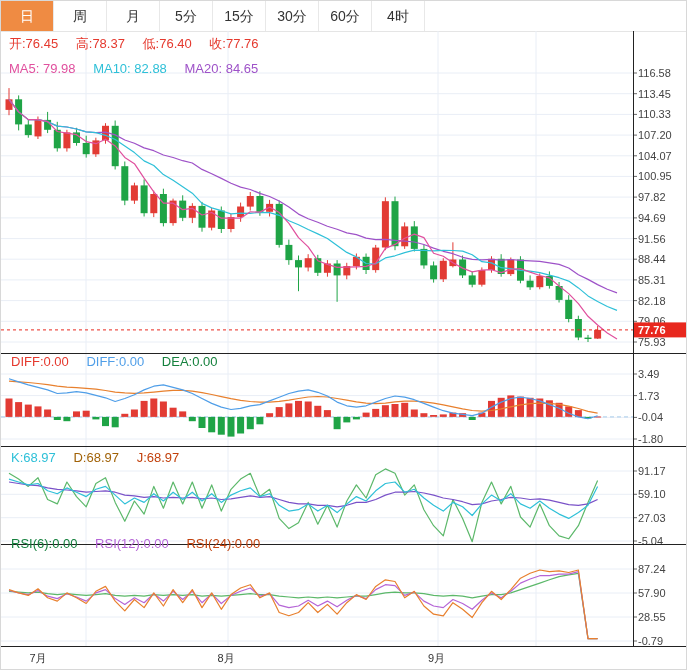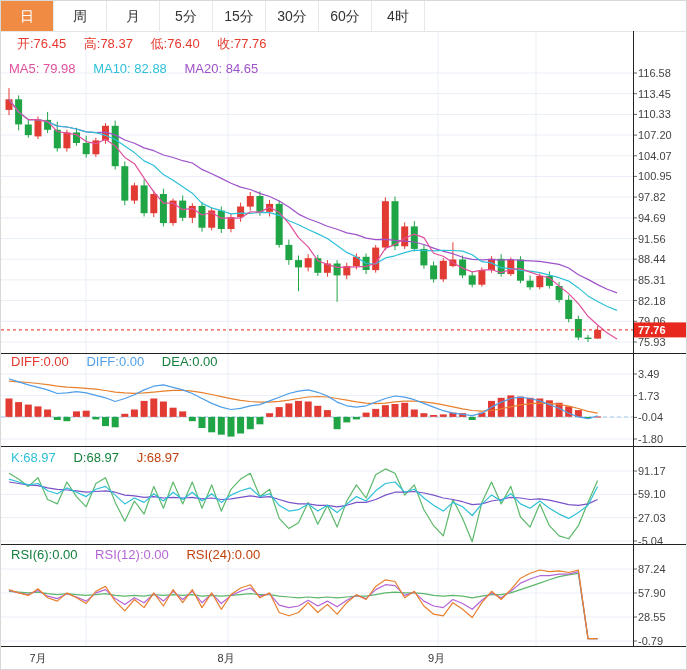--- a/index.html
+++ b/index.html
@@ -6,26 +6,26 @@
   .container{position:relative;width:687px;height:670px;background:#fff;border:1px solid #d8d8d8;
     box-sizing:border-box;font-family:"Liberation Sans",sans-serif;overflow:hidden;}
   .toolbar{display:flex;height:30px;background:#fff;border-bottom:1px solid #e5e5e5;}
   .tab{width:53px;height:30px;line-height:30px;text-align:center;font-size:14px;color:#333;
     border-right:1px solid #e8e8e8;box-sizing:border-box;cursor:pointer;user-select:none;}
   .tab.active{background:#ef8b43;color:#fff;}
   .hdr{position:absolute;font-size:13px;white-space:nowrap;z-index:3;pointer-events:none;}
   .hdr span{margin-right:14px;}
   .c-red{color:#e5392e}.c-pink{color:#e0509e}.c-cyan{color:#2fc0d8}.c-purple{color:#9e52c8}
   .c-blue{color:#4f9ee8}.c-orange{color:#15803d}.c-violet{color:#b565d6}.c-green{color:#c2410c}
-  .c-dpurple{color:#15803d}
-  #ohlc{top:34px;left:16px}
+  .c-dpurple{color:#a16207}
+  #ohlc{top:34px;left:8px}
   #ma{top:60px;left:8px}
   #macdh{top:353px;left:10px}
   #kdjh{top:449px;left:10px}
-  #rsih{top:546px;left:10px}
+  #rsih{top:535px;left:10px}
   svg{position:absolute;top:30px;left:0;}
 </style>
 </head>
 <body>
 
 <div class="container">
 
   <div class="toolbar">
     <div class="tab active">日</div>
     <div class="tab">周</div>

